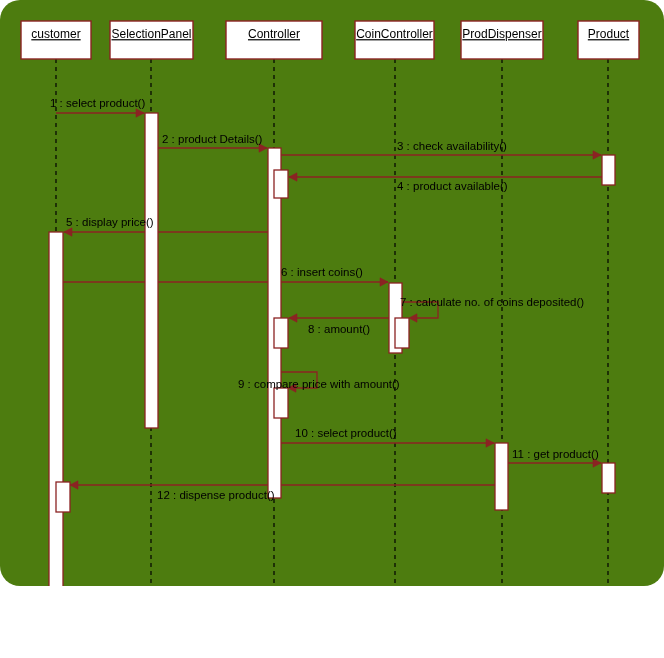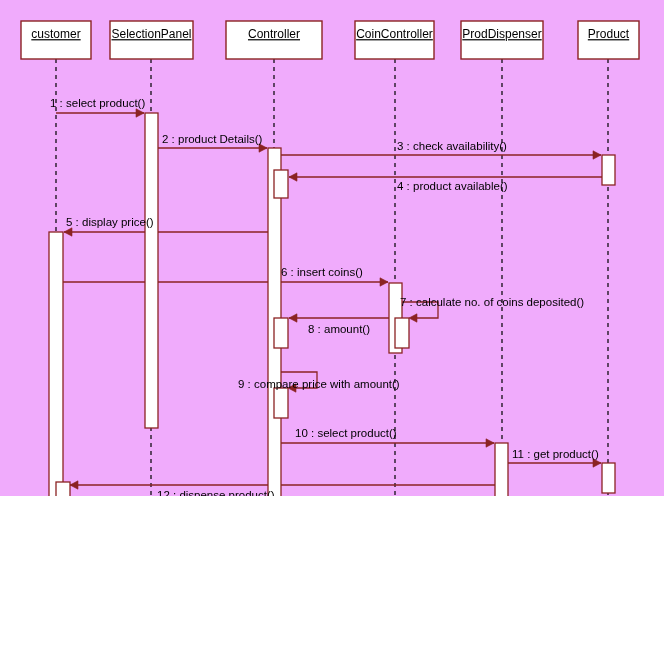--- a/index.html
+++ b/index.html
@@ -6,23 +6,24 @@
     margin: 0;
     padding: 0;
     background: #ffffff;
   }
   body {
     font-family: "Liberation Sans", sans-serif;
   }
   #diagram-root {
     position: relative;
     width: 664px;
-    height: 496px;
-    background: #f0abfc;
+    height: 586px;
+    background: #4d7c0f;
     overflow: hidden;
+    border-radius: 20px;
   }
   #diagram-svg {
     position: absolute;
     left: 0;
     top: 0;
     width: 664px;
     height: 658px;
   }
   .lifeline-box {
     fill: #ffffff;

